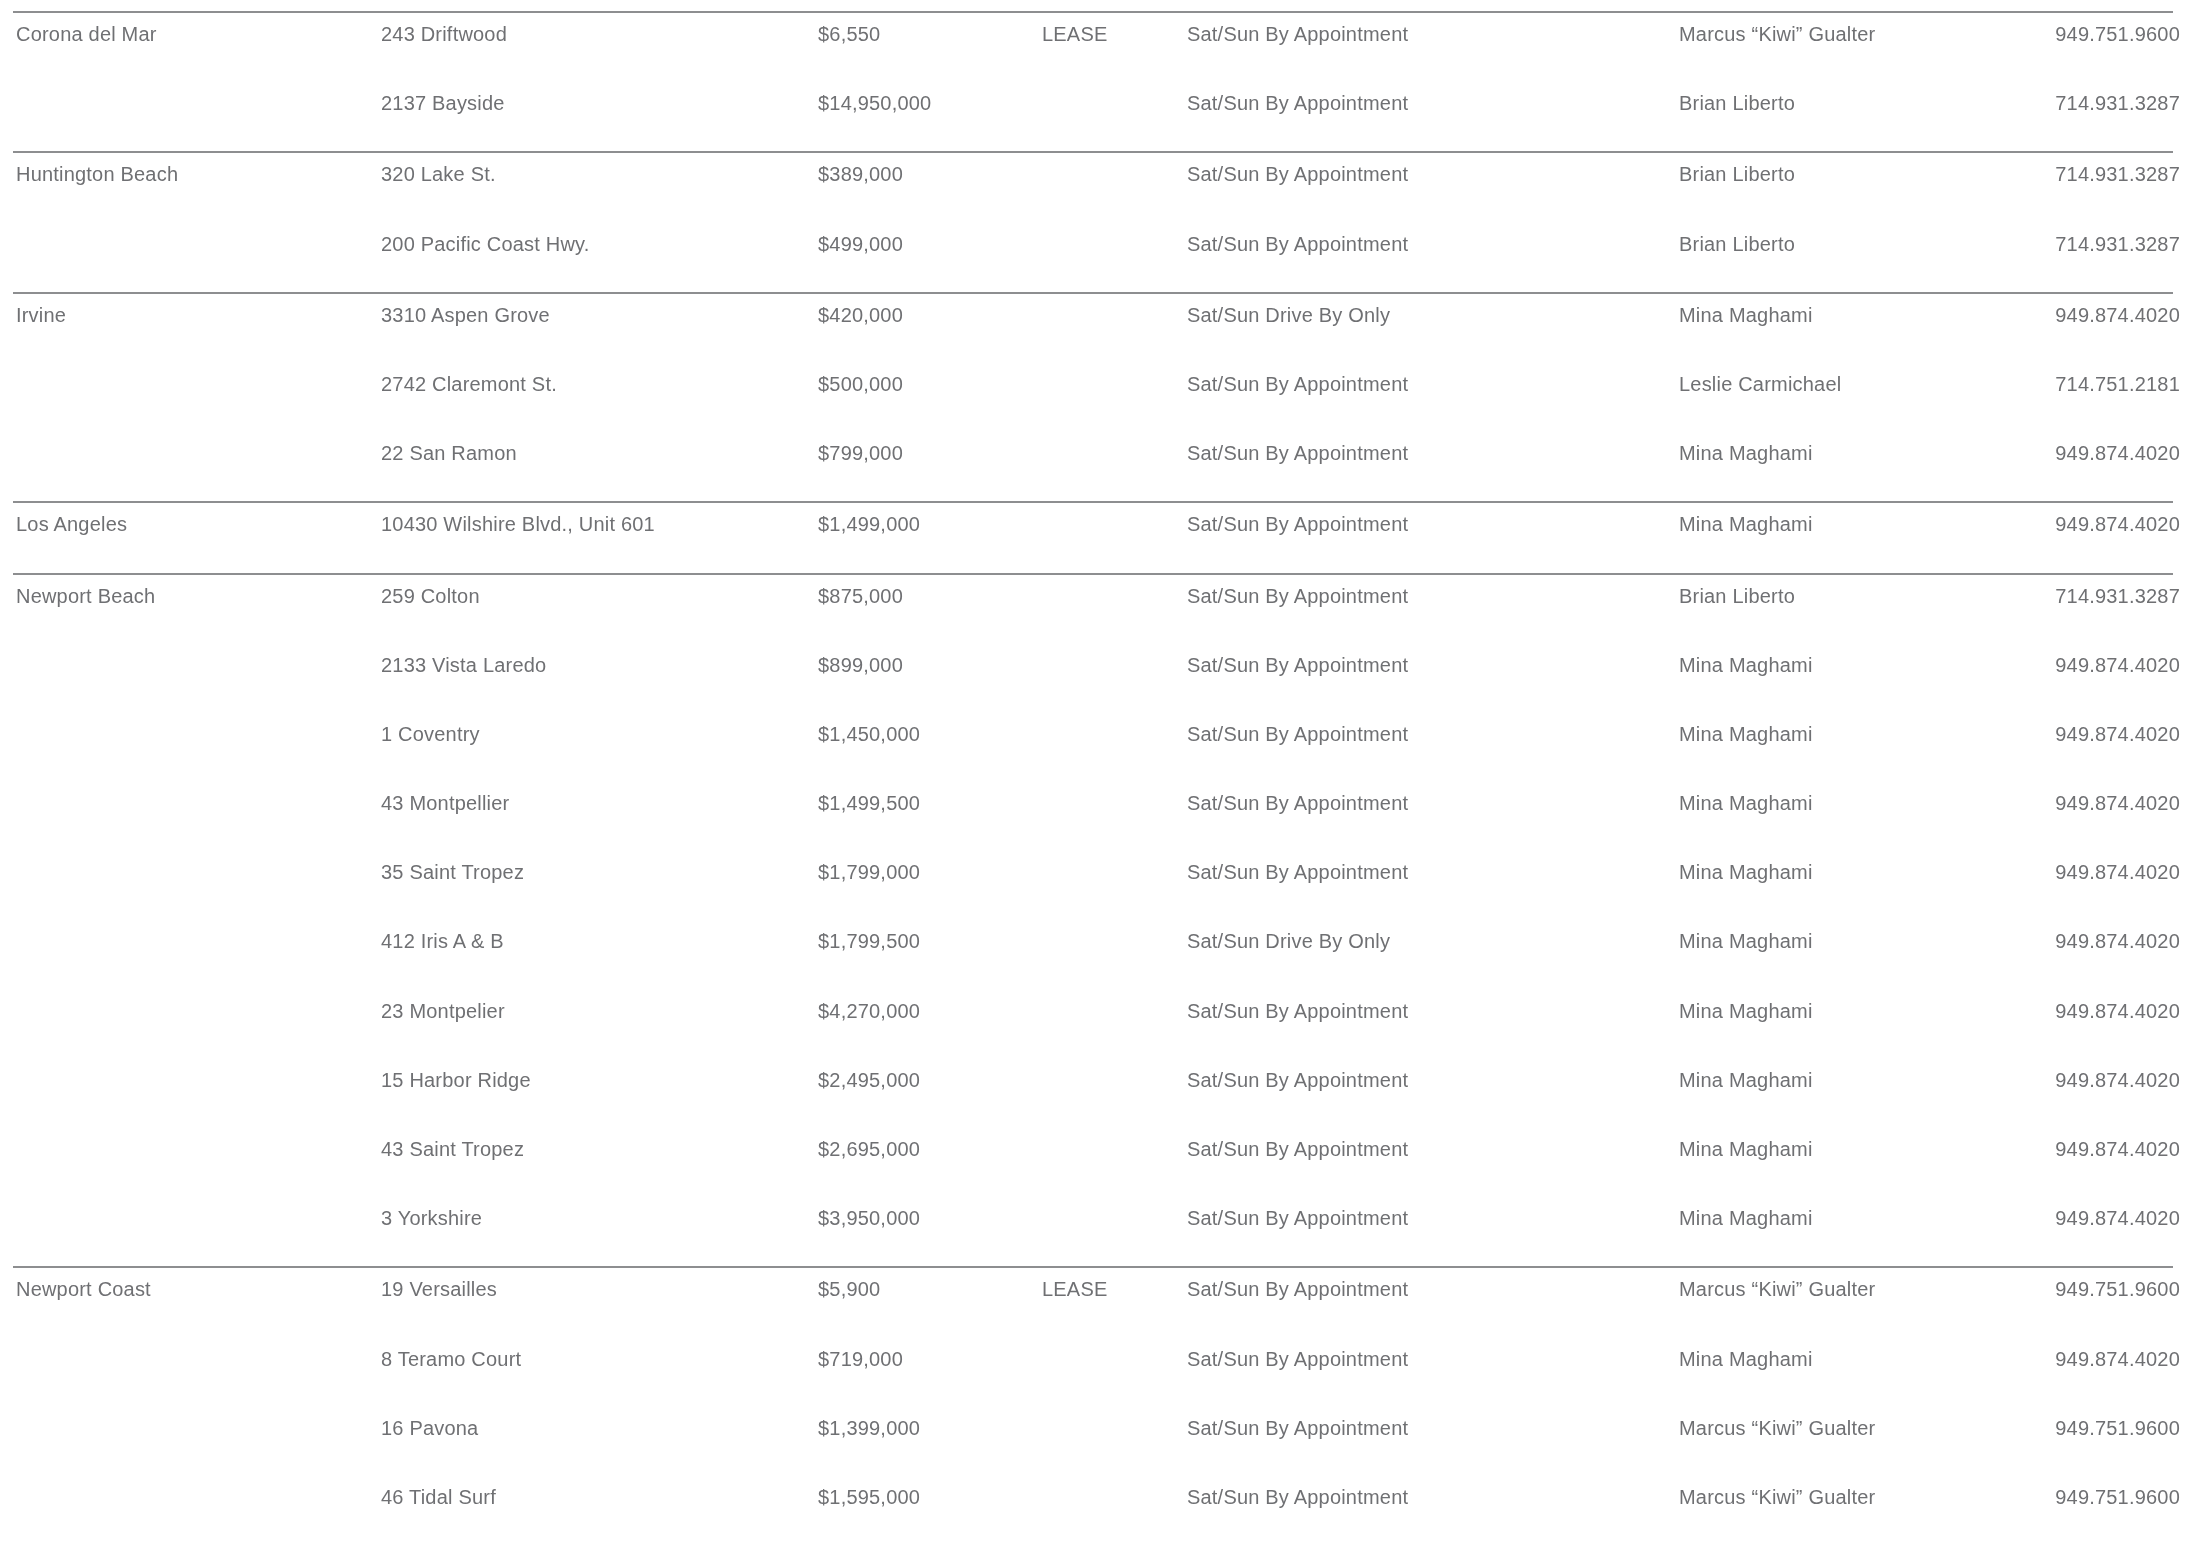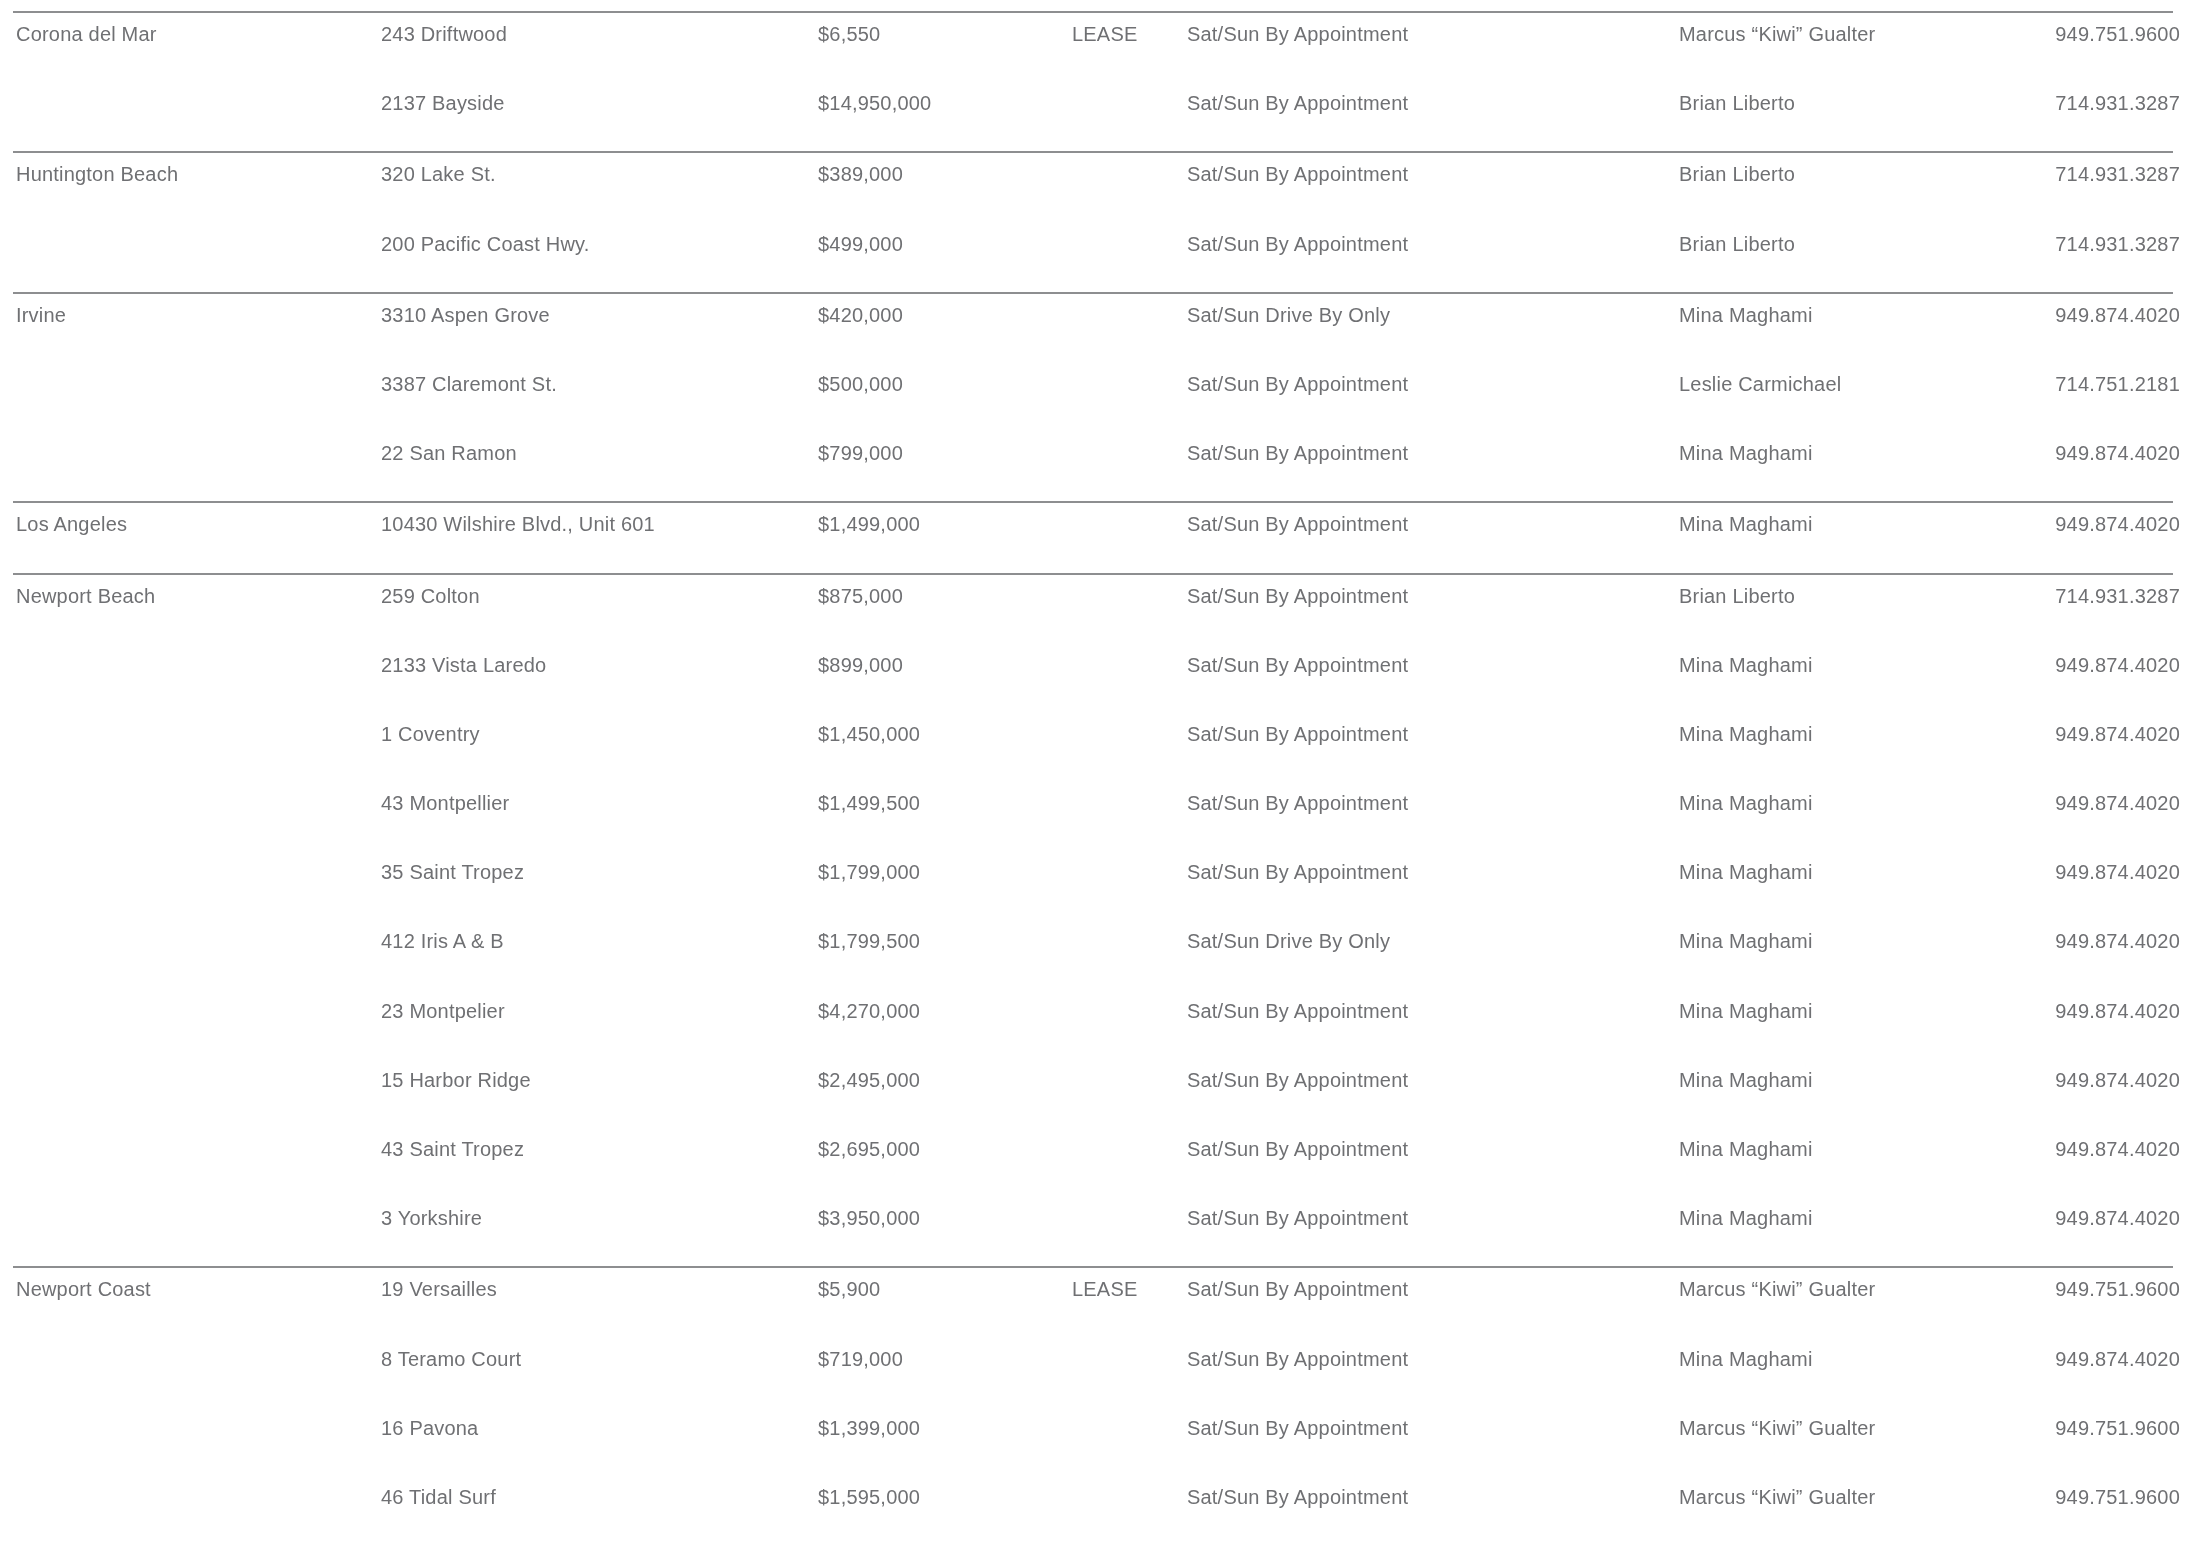--- a/index.html
+++ b/index.html
@@ -42,21 +42,21 @@
   }
   .cell {
     position: absolute;
     top: 9px;
     line-height: 24px;
     white-space: nowrap;
   }
   .cell.city    { left: 16px; }
   .cell.address { left: 381px; text-align: right; }
   .cell.price   { left: 818px; text-align: right; }
-  .cell.lease   { left: 1072px; }
+  .cell.lease   { left: 1042px; }
   .cell.open    { left: 1187px; }
   .cell.agent   { left: 1679px; }
   .cell.phone   { right: 15px; text-align: right; margin-left: 20px; }
 </style>
 </head>
 <body style="background: rgb(255, 255, 255);">
 
 <div class="table" id="table-root">
   <section class="section">
     <div class="divider"></div>
@@ -116,21 +116,21 @@
     <span class="cell address">3310 Aspen Grove</span>
     <span class="cell price">$420,000</span>
     <span class="cell lease"></span>
     <span class="cell open">Sat/Sun Drive By Only</span>
     <span class="cell agent">Mina Maghami</span>
     <span class="cell phone">949.874.4020</span>
   </div>
 
   <div class="row">
     <span class="cell city"></span>
-    <span class="cell address">3387 Claremont St.</span>
+    <span class="cell address">2742 Claremont St.</span>
     <span class="cell price">$500,000</span>
     <span class="cell lease"></span>
     <span class="cell open">Sat/Sun By Appointment</span>
     <span class="cell agent">Leslie Carmichael</span>
     <span class="cell phone">714.751.2181</span>
   </div>
 
   <div class="row">
     <span class="cell city"></span>
     <span class="cell address">22 San Ramon</span>

